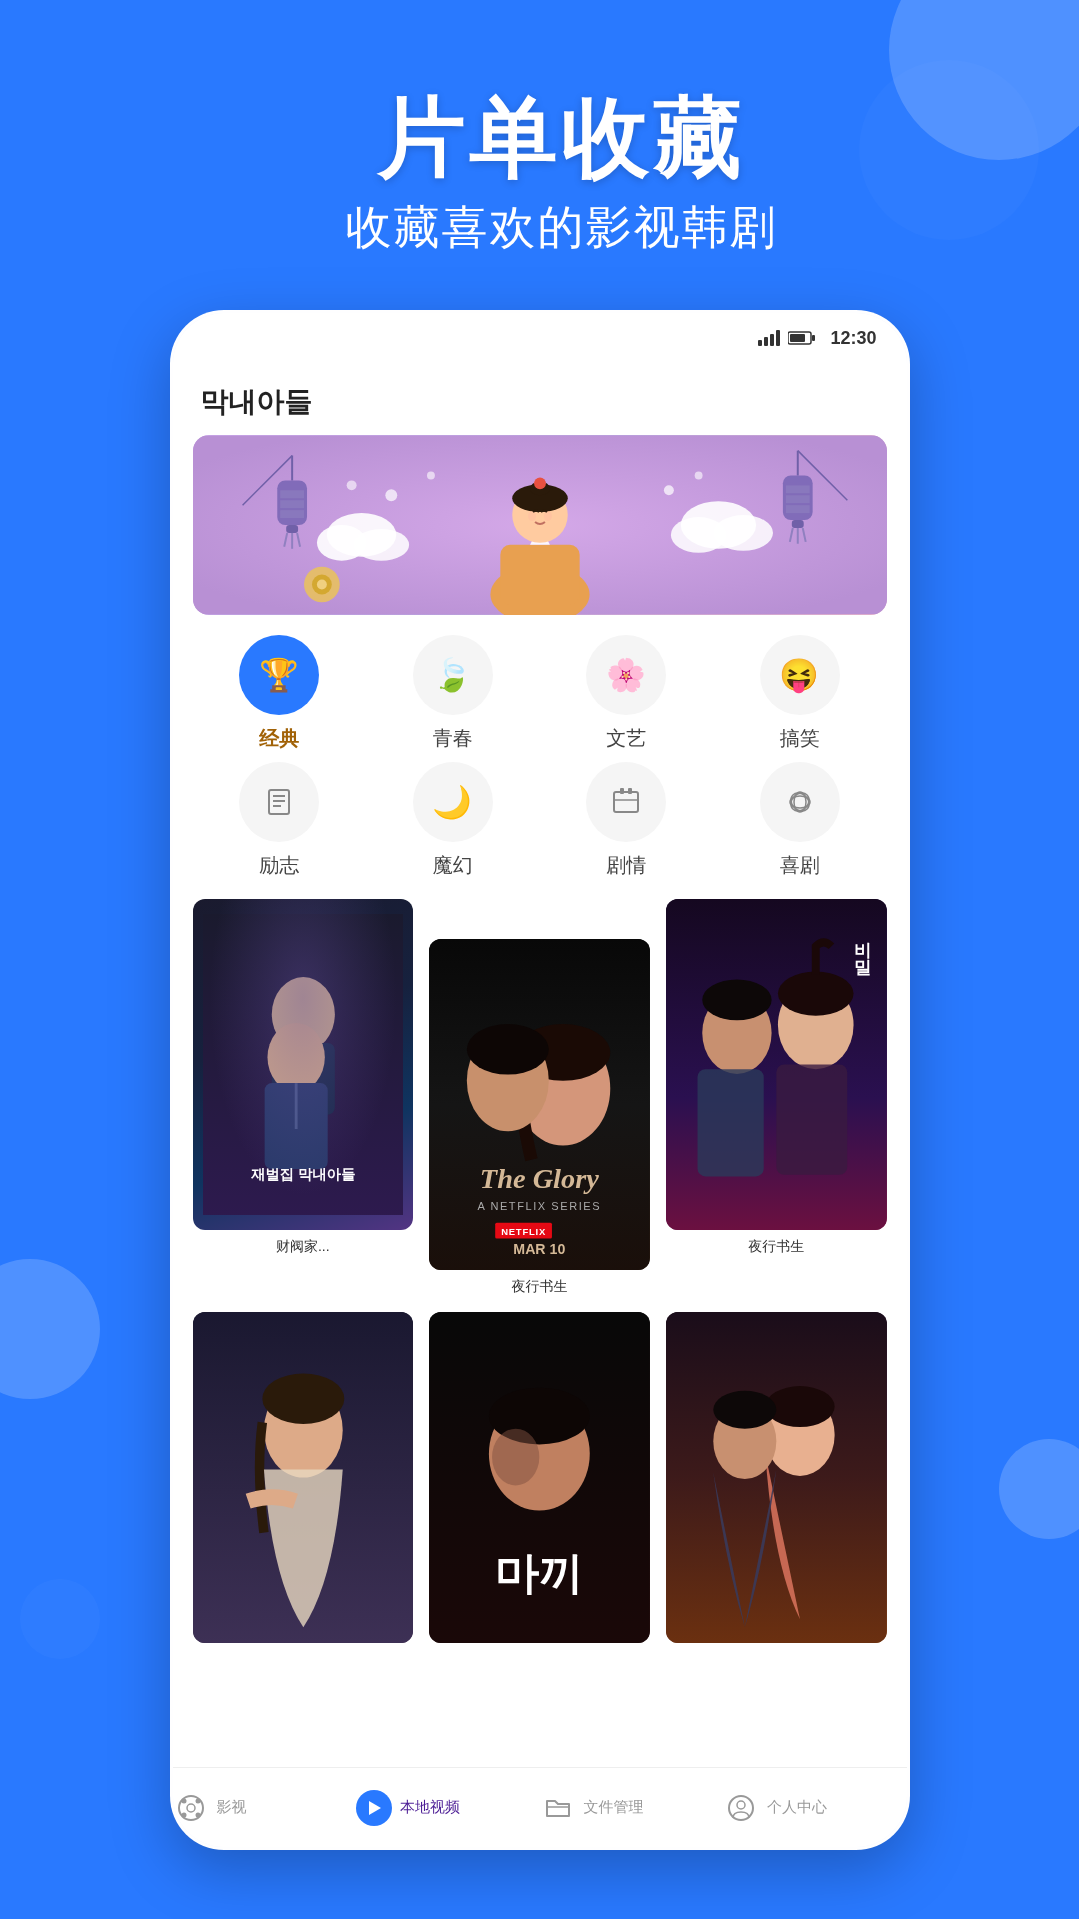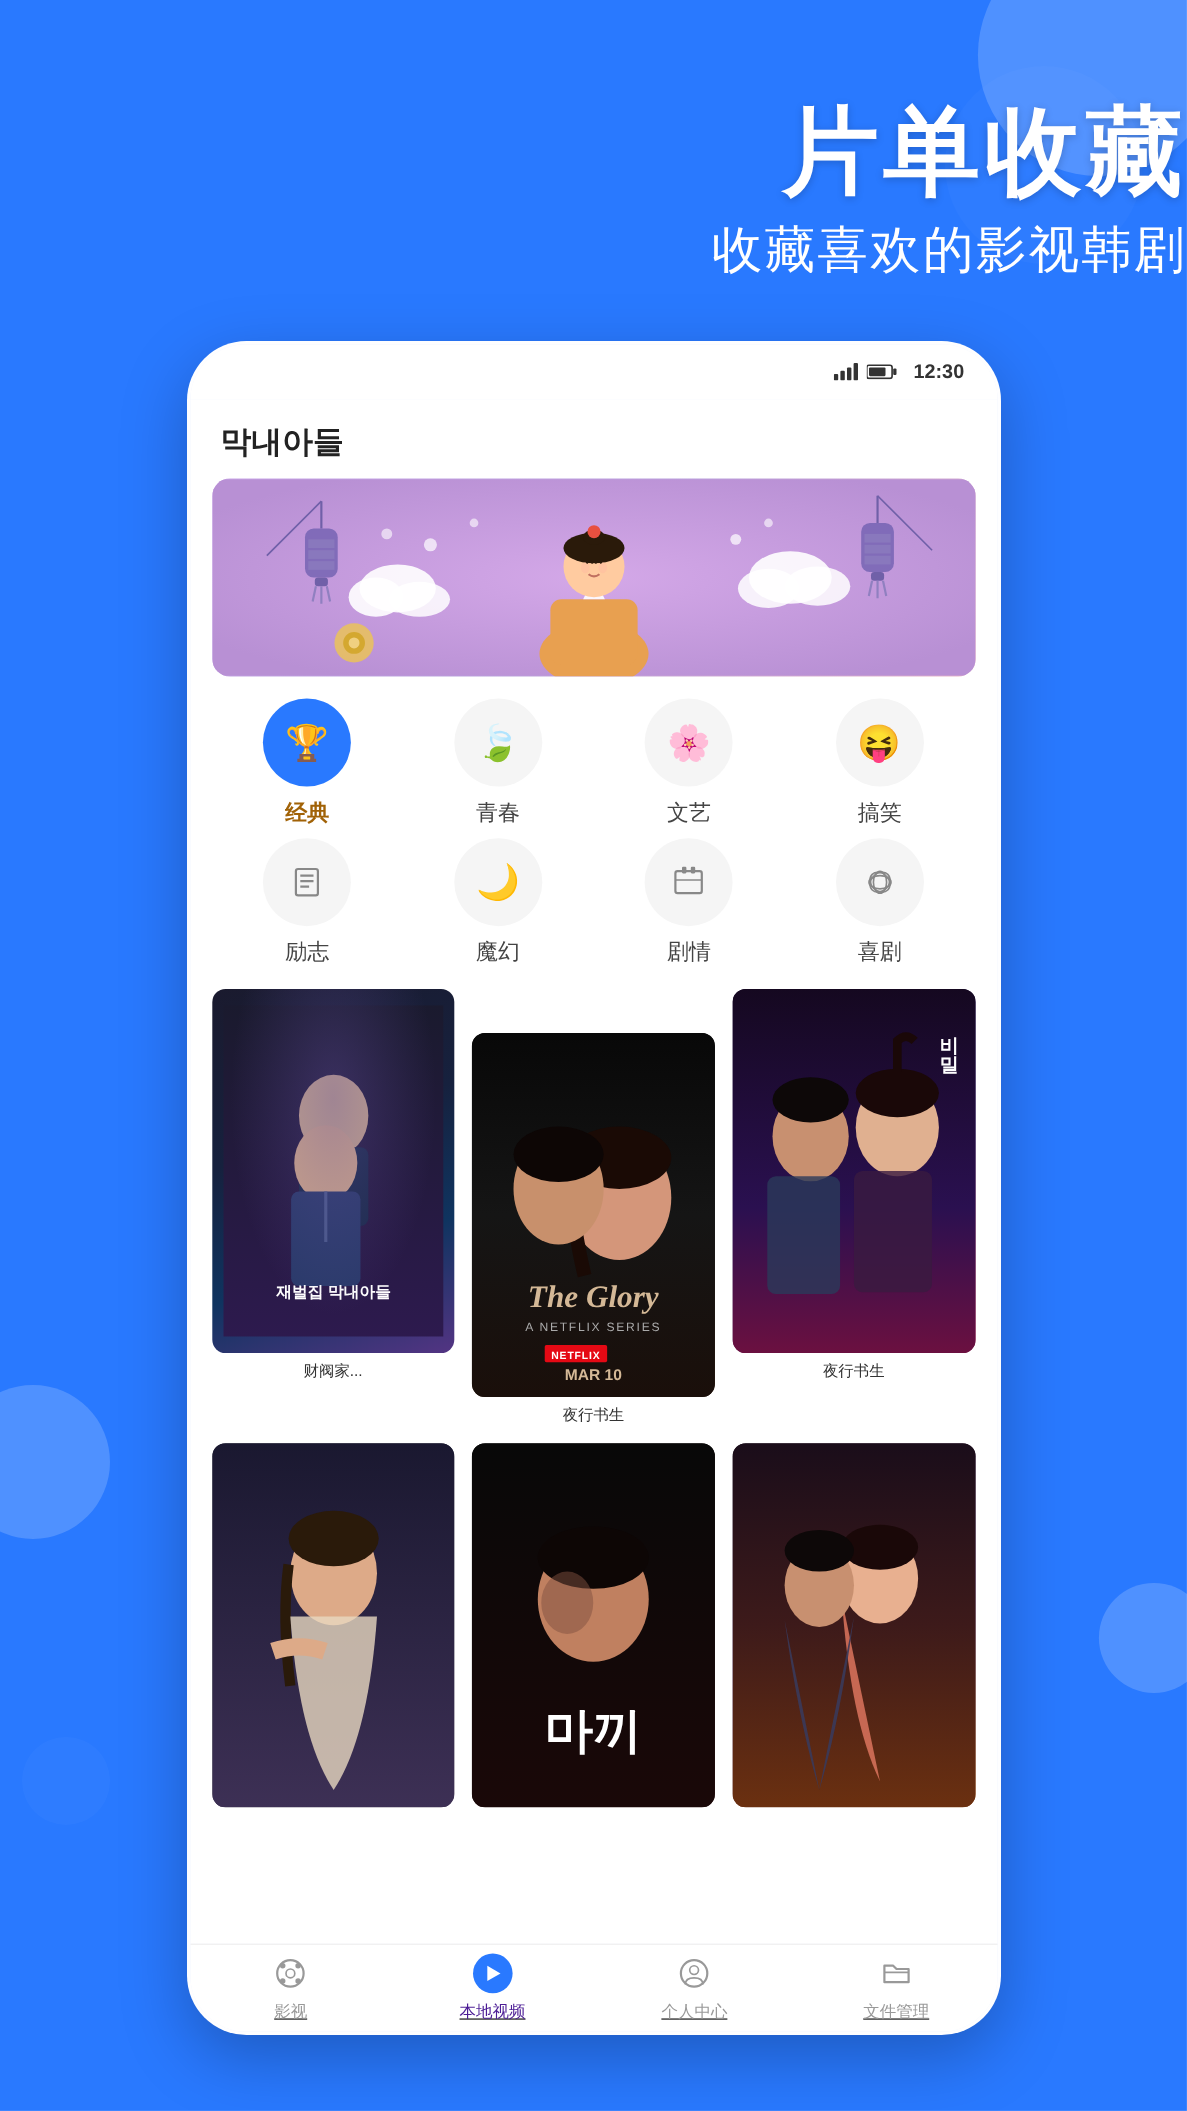--- a/index.html
+++ b/index.html
@@ -22,21 +22,21 @@
     .bg-circle-2 { width: 180px; height: 180px; top: 60px; right: 40px; opacity: 0.12; }
     .bg-circle-3 { width: 140px; height: 140px; bottom: 520px; left: -40px; }
     .bg-circle-4 { width: 100px; height: 100px; bottom: 380px; right: -20px; }
     .bg-circle-5 { width: 80px; height: 80px; bottom: 260px; left: 20px; opacity: 0.15; }
 
     
     .header-area {
       position: absolute;
       top: 90px;
       left: 0; right: 0;
-      text-align: right;
+      text-align: center;
       z-index: 2;
       padding-left: 44px;
     }
     .header-title {
       font-size: 88px;
       font-weight: 900;
       color: white;
       letter-spacing: 4px;
       text-shadow: 0 2px 8px rgba(0,0,0,0.2);
       line-height: 1.1;
@@ -236,26 +236,24 @@
       background: white;
       display: flex;
       align-items: center;
       justify-content: space-around;
       border-top: 1px solid #eee;
       position: absolute;
       bottom: 0; left: 0; right: 0;
     }
     .nav-item {
       display: flex;
-      flex-direction: column;
       align-items: center;
       gap: 8px;
       cursor: pointer;
       flex: 1;
-      text-decoration: underline;
     }
     .nav-icon {
       width: 36px;
       height: 36px;
       display: flex;
       align-items: center;
       justify-content: center;
       font-size: 24px;
     }
     .nav-icon.active-nav {
@@ -641,32 +639,32 @@
         <svg width="22" height="22" viewBox="0 0 22 22">
           <polygon points="6,4 18,11 6,18" fill="white"></polygon>
         </svg>
       </div>
       <span class="nav-label active">本地视频</span>
     </div>
 
     <div class="nav-item">
       <div class="nav-icon">
         <svg width="28" height="28" viewBox="0 0 28 28">
+          <path d="M3,8 L3,22 L25,22 L25,10 L14,10 L11,7 L3,7 Z" fill="none" stroke="#999" stroke-width="2" stroke-linejoin="round"></path>
+          <line x1="3" y1="13" x2="25" y2="13" stroke="#999" stroke-width="1.5"></line>
+        </svg>
+      </div>
+      <span class="nav-label">文件管理</span>
+    </div>
+
+    <div class="nav-item">
+      <div class="nav-icon">
+        <svg width="28" height="28" viewBox="0 0 28 28">
           <circle cx="14" cy="14" r="12" fill="none" stroke="#999" stroke-width="2"></circle>
           <circle cx="14" cy="11" r="4" fill="none" stroke="#999" stroke-width="1.5"></circle>
           <path d="M6,24 Q6,18 14,18 Q22,18 22,24" fill="none" stroke="#999" stroke-width="1.5"></path>
         </svg>
       </div>
       <span class="nav-label">个人中心</span>
     </div>
 
-    <div class="nav-item">
-      <div class="nav-icon">
-        <svg width="28" height="28" viewBox="0 0 28 28">
-          <path d="M3,8 L3,22 L25,22 L25,10 L14,10 L11,7 L3,7 Z" fill="none" stroke="#999" stroke-width="2" stroke-linejoin="round"></path>
-          <line x1="3" y1="13" x2="25" y2="13" stroke="#999" stroke-width="1.5"></line>
-        </svg>
-      </div>
-      <span class="nav-label">文件管理</span>
-    </div>
-
   </div>
 </div>
 
 </body></html>

